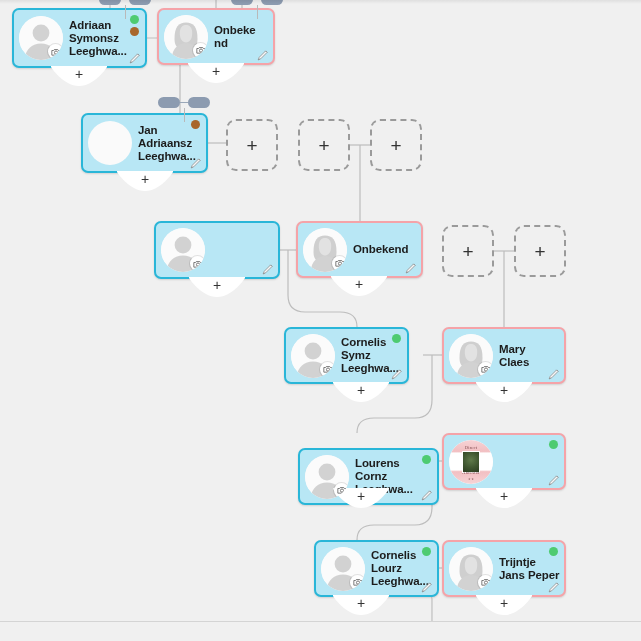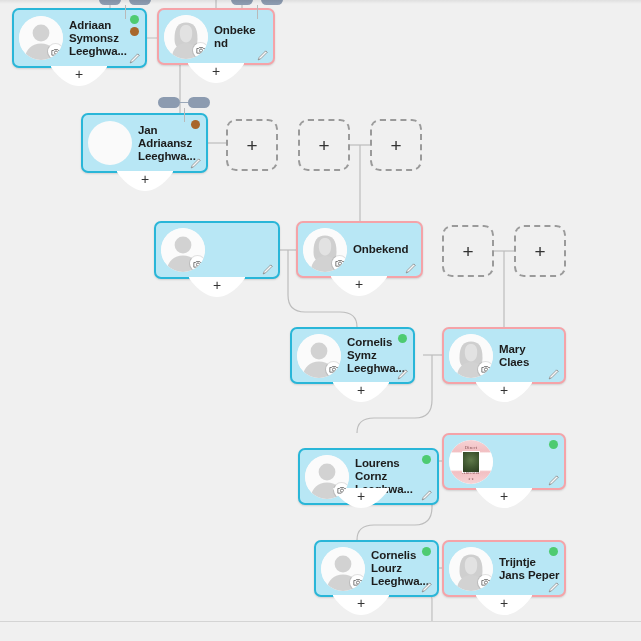--- a/index.html
+++ b/index.html
@@ -362,21 +362,21 @@
       <div class="dots"></div>
       <div class="pencil">
         <svg viewBox="0 0 12 12" xmlns="http://www.w3.org/2000/svg">
           <path d="M1.2 10.8 L2.2 8.3 L8.6 1.9 L10.1 3.4 L3.7 9.8 Z" fill="#f7f7f7" stroke="#8e8e8e" stroke-width="0.8"></path>
           <path d="M8.6 1.9 L10.1 3.4" stroke="#8e8e8e" stroke-width="0.8"></path>
           <path d="M1.2 10.8 L2.6 10.2" stroke="#8e8e8e" stroke-width="0.8"></path>
         </svg>
       </div>
     </div>
   </div>
-      <div class="card" style="left: 290px; top: 327px; width: 125px; height: 57px;">
+      <div class="card" style="left: 284px; top: 327px; width: 125px; height: 57px;">
     <div class="card-inner">
       <div class="avatar">
             <svg viewBox="0 0 44 44">
               <circle cx="22" cy="22" r="22" fill="#fbfbfb"></circle>
               <circle cx="22" cy="17" r="8.4" fill="#d2d2d2"></circle>
               <path d="M5.5 44 C6.5 32.5 13.5 27.5 22 27.5 C30.5 27.5 37.5 32.5 38.5 44 Z" fill="#d2d2d2"></path>
             </svg>
             <div class="cam">
               <svg viewBox="0 0 12 12">
                 <path d="M1 4.2 h2.1 l0.8 -1.1 h4.2 l0.8 1.1 h2.1 v5.6 h-10 Z" fill="none" stroke="#6f6f6f" stroke-width="1.1"></path>

